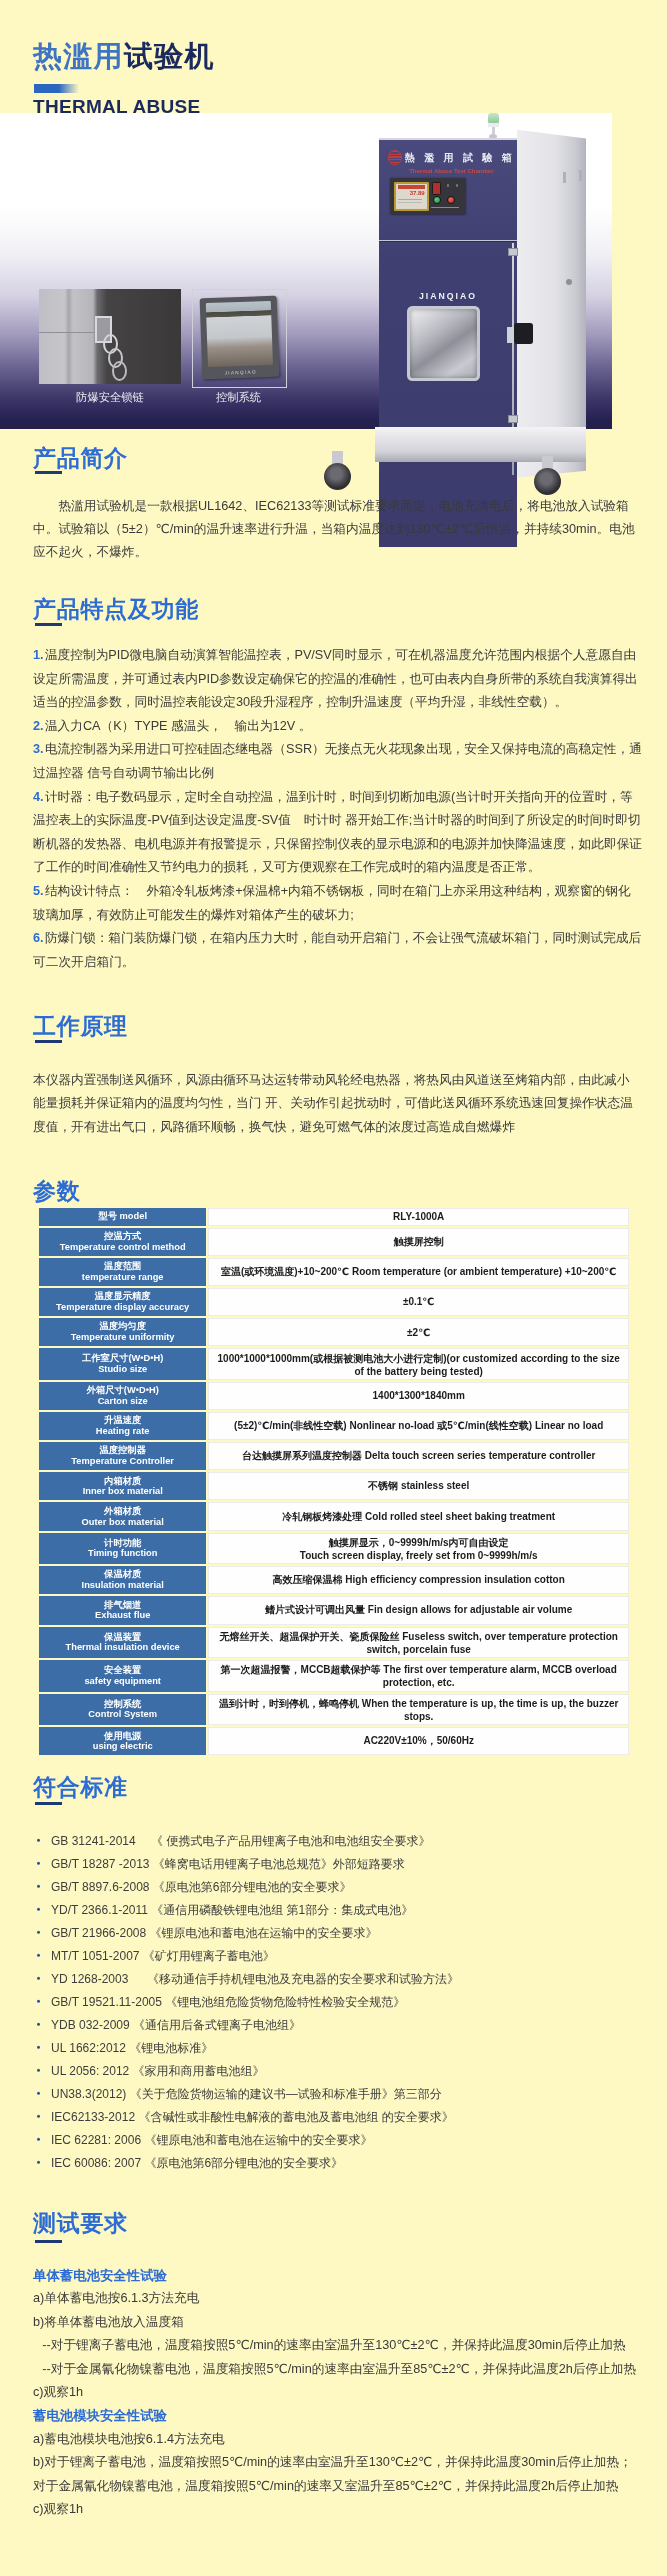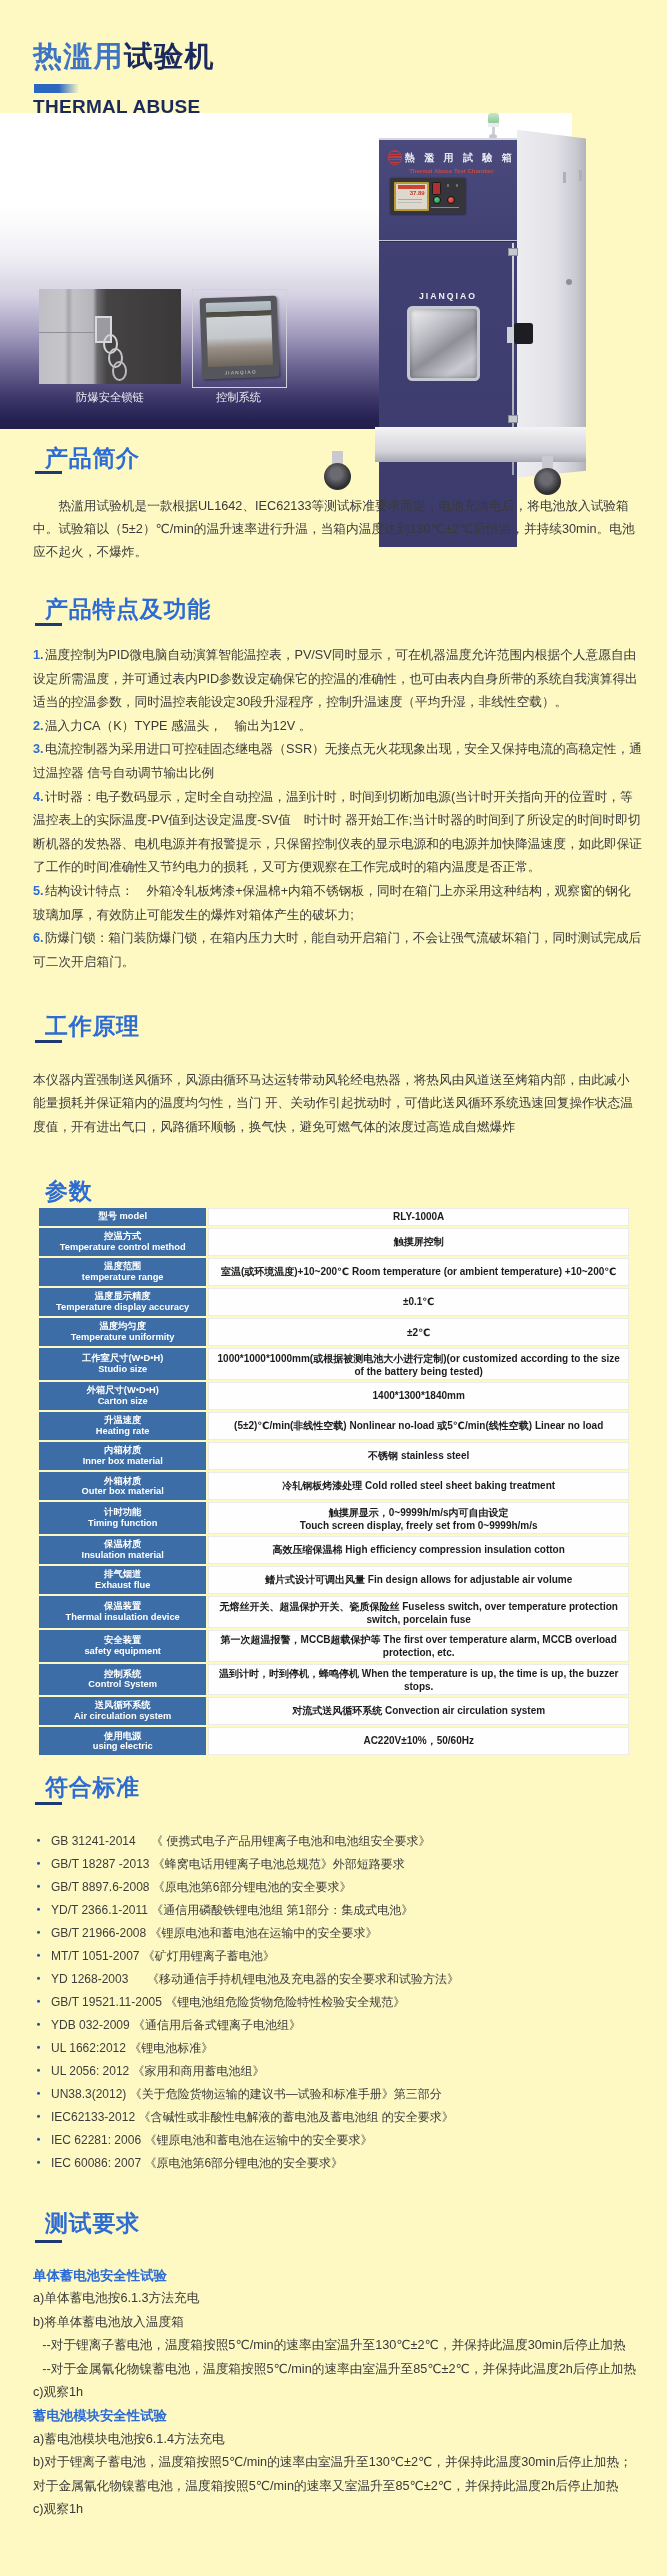--- a/index.html
+++ b/index.html
@@ -10,21 +10,21 @@
   .hdr-title{position:absolute;left:33px;top:37px;font-size:29px;font-weight:bold;letter-spacing:1.3px;}
   .hdr-title .hl{color:#3e74c4;}
   .hdr-title .rest{color:#1b2a5e;}
   .hdr-bar{position:absolute;left:34px;top:84px;width:45px;height:8.7px;
            background:linear-gradient(90deg,#2b66c0 0%,#2b66c0 55%,rgba(43,102,192,0) 100%);}
   .hdr-sub{position:absolute;left:33px;top:96px;font-size:19px;font-weight:bold;color:#1b2a5e;letter-spacing:0.3px;}
 
   
   .hero{position:absolute;left:0;top:113px;width:572px;height:316px;
         background:linear-gradient(180deg,#ffffff 0%,#ffffff 30%,#f0eff5 45%,#d5d1e2 58%,
-                   #a29bbd 70%,#6d6694 80%,#3d3869 90%,#252151 97%,#232048 100%);}
+                   #a29bbd 70%,#6d6694 80%,#3d3869 90%,#252151 97%,#232048 100%);padding-left:40px;}
   .hero *{position:absolute;}
 
   
   .m-light-cap{left:488px;top:0px;width:11.3px;height:10px;border-radius:3.3px 3.3px 1.3px 1.3px;
                background:linear-gradient(180deg,#c8e7cb,#8fca96);}
   .m-light-band{left:488px;top:10px;width:11.3px;height:4px;background:#ececf0;}
   .m-light-stem{left:492px;top:14px;width:3.3px;height:8px;background:#cfcfd6;}
   .m-light-ball{left:489px;top:21px;width:8px;height:5.3px;border-radius:50%;background:#c6c6cf;}
 
   .m-side{left:517px;top:16.7px;width:69px;height:348px;
@@ -97,21 +97,21 @@
             transform:rotate(-2deg);box-shadow:1.3px 1.3px 2.7px rgba(0,0,0,.4);}
   .i2-screen{left:6px;top:5.3px;right:6px;bottom:12px;border-radius:1.3px;
              background:linear-gradient(180deg,#b9c2c9 0%,#aab3ba 14%,#4a4a42 15%,#54544a 22%,
                         #cfd3d6 23%,#c4c8cc 55%,#9a9088 70%,#6e665c 100%);}
   .i2-brand{left:0;right:0;bottom:3.3px;text-align:center;color:#cfd3da;font-size:4.7px;letter-spacing:1.3px;}
   .caption{top:277px;color:#e9e9ef;font-size:11.3px;text-align:center;}
   .caption.c1{left:39px;width:142px;}
   .caption.c2{left:192px;width:93px;}
 
   
-  .sec-title{position:absolute;left:33px;font-size:23px;font-weight:bold;color:#2d6cd4;letter-spacing:0.7px;margin-left:12px;}
+  .sec-title{position:absolute;left:33px;font-size:23px;font-weight:bold;color:#2d6cd4;letter-spacing:0.7px;}
   .sec-bar{position:absolute;left:35px;width:27px;height:3.3px;background:#1d3a74;}
   .body-text{position:absolute;left:33px;width:607px;font-size:12.7px;line-height:23px;color:#3a3a3a;}
   .indent-first{text-indent:2em;}
 
   .features-list{position:absolute;left:33px;top:644px;width:609px;font-size:12.7px;line-height:23.6px;color:#3a3a3a;}
   .fnum{color:#2d6cd4;font-weight:bold;margin-right:1.3px;}
 
   .ptable{position:absolute;left:37px;top:1206px;width:594px;display:table;border-spacing:2px;}
   .prow{display:table-row;}
   .pcell-label{display:table-cell;width:162px;background:#3c6da6;color:#ffffff;text-align:center;
@@ -259,20 +259,25 @@
         <div class="pcell-label">外箱尺寸(W•D•H)
 Carton size</div>
         <div class="pcell-value">1400*1300*1840mm</div>
       </div>
       <div class="prow">
         <div class="pcell-label">升温速度
 Heating rate</div>
         <div class="pcell-value">(5±2)℃/min(非线性空载) Nonlinear no-load 或5℃/min(线性空载) Linear no load</div>
       </div>
       <div class="prow">
+        <div class="pcell-label">温度控制器
+Temperature Controller</div>
+        <div class="pcell-value">台达触摸屏系列温度控制器 Delta touch screen series temperature controller</div>
+      </div>
+      <div class="prow">
         <div class="pcell-label">内箱材质
 Inner box material</div>
         <div class="pcell-value">不锈钢  stainless steel</div>
       </div>
       <div class="prow">
         <div class="pcell-label">外箱材质
 Outer box material</div>
         <div class="pcell-value">冷轧钢板烤漆处理  Cold rolled steel sheet baking treatment</div>
       </div>
       <div class="prow">
@@ -298,25 +303,20 @@
       </div>
       <div class="prow">
         <div class="pcell-label">安全装置
 safety equipment</div>
         <div class="pcell-value">第一次超温报警，MCCB超载保护等  The first over temperature alarm, MCCB overload protection, etc.</div>
       </div>
       <div class="prow">
         <div class="pcell-label">控制系统
 Control System</div>
         <div class="pcell-value">温到计时，时到停机，蜂鸣停机  When the temperature is up, the time is up, the buzzer stops.</div>
-      </div>
-      <div class="prow">
-        <div class="pcell-label">送风循环系统
-Air circulation system</div>
-        <div class="pcell-value">对流式送风循环系统  Convection air circulation system</div>
       </div>
       <div class="prow">
         <div class="pcell-label">使用电源
 using electric</div>
         <div class="pcell-value">AC220V±10%，50/60Hz</div>
       </div>
     </div>
 
   <div class="sec-title" style="top:1772px;">符合标准</div>
   <div class="sec-bar" style="top:1802px;"></div>

